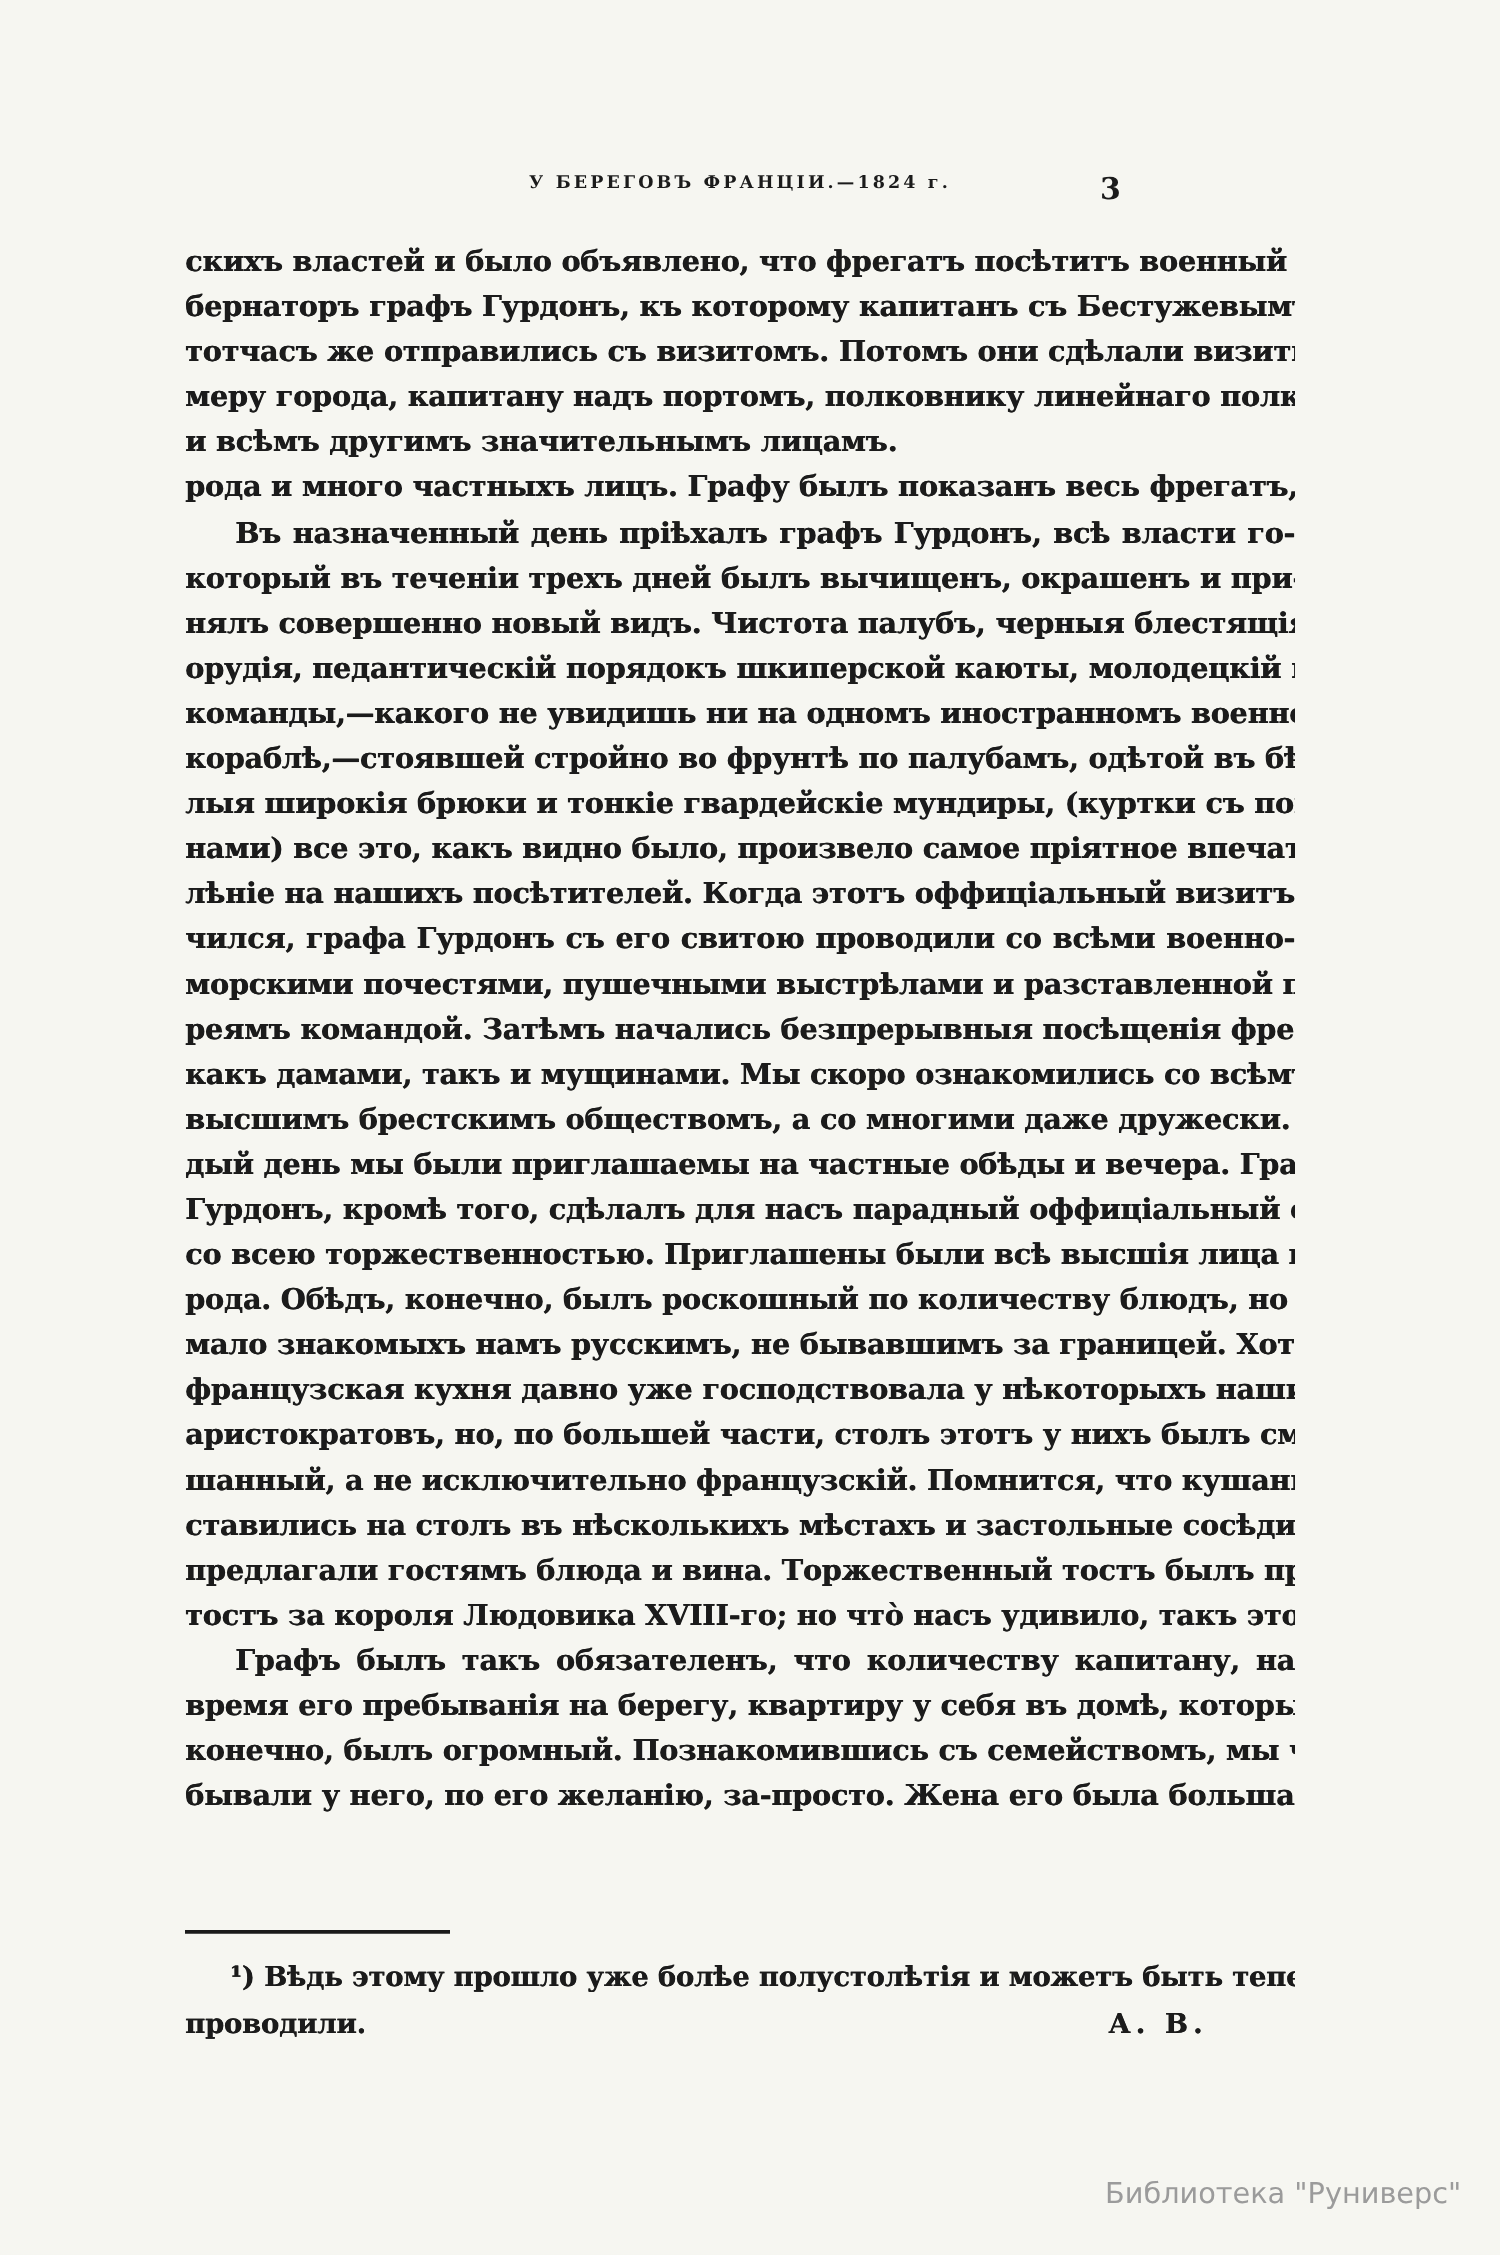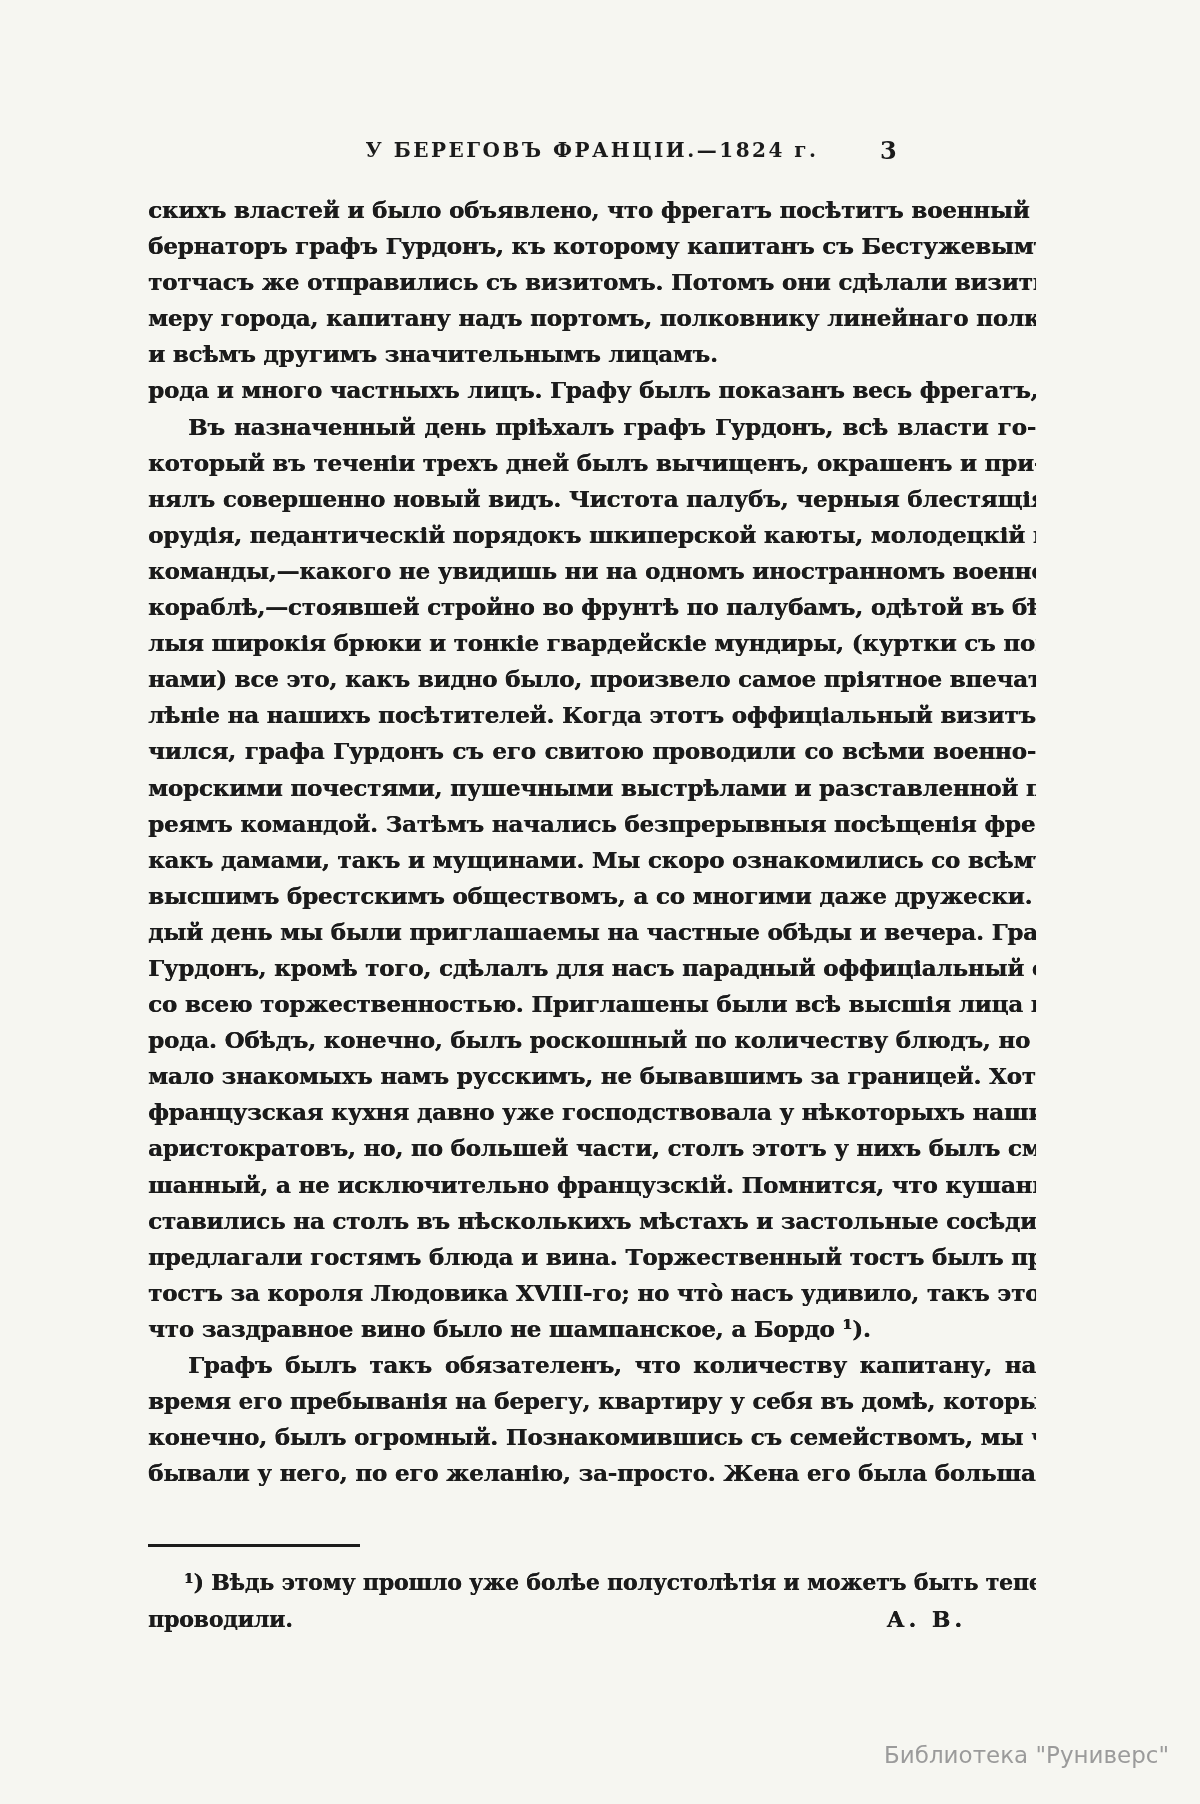--- a/index.html
+++ b/index.html
@@ -15,21 +15,21 @@
     font-family: "DejaVu Serif", serif;
     color: #1b1b1b;
     overflow: hidden;
   }
   .running-head {
     position: absolute;
     left: 148px;
     top: 138px;
     width: 888px;
     text-align: center;
-    font-size: 20px;
+    font-size: 14px;
     font-weight: bold;
     letter-spacing: 2.5px;
     white-space: nowrap;
   }
   .page-number {
     position: absolute;
     left: 880px;
     top: 136px;
     font-size: 24px;
     font-weight: bold;
@@ -135,21 +135,20 @@
       <div class="line">Гурдонъ, кромѣ того, сдѣлалъ для насъ парадный оффиціальный обѣдъ</div>
       <div class="line">со всею торжественностью. Приглашены были всѣ высшія лица го-</div>
       <div class="line">рода. Обѣдъ, конечно, былъ роскошный по количеству блюдъ, но очень</div>
       <div class="line">мало знакомыхъ намъ русскимъ, не бывавшимъ за границей. Хотя</div>
       <div class="line">французская кухня давно уже господствовала у нѣкоторыхъ нашихъ</div>
       <div class="line">аристократовъ, но, по большей части, столъ этотъ у нихъ былъ смѣ-</div>
       <div class="line">шанный, а не исключительно французскій. Помнится, что кушанья</div>
       <div class="line">ставились на столъ въ нѣсколькихъ мѣстахъ и застольные сосѣди</div>
       <div class="line">предлагали гостямъ блюда и вина. Торжественный тостъ былъ про-</div>
       <div class="line">тостъ за короля Людовика XVIII-го; но что̀ насъ удивило, такъ это то,</div>
-      <div class="line nojust">что заздравное вино было не шампанское, а Бордо ¹).</div>
       <div class="line indent">Графъ былъ такъ обязателенъ, что количеству капитану, на</div>
       <div class="line">время его пребыванія на берегу, квартиру у себя въ домѣ, который,</div>
       <div class="line">конечно, былъ огромный. Познакомившись съ семействомъ, мы часто</div>
       <div class="line">бывали у него, по его желанію, за-просто. Жена его была большая</div>
     </div>
 
   <div class="footnote-rule"></div>
 
   <div class="footnote">
     <div class="fline fline1">¹) Вѣдь этому прошло уже болѣе полустолѣтія и можетъ быть теперь все</div>

